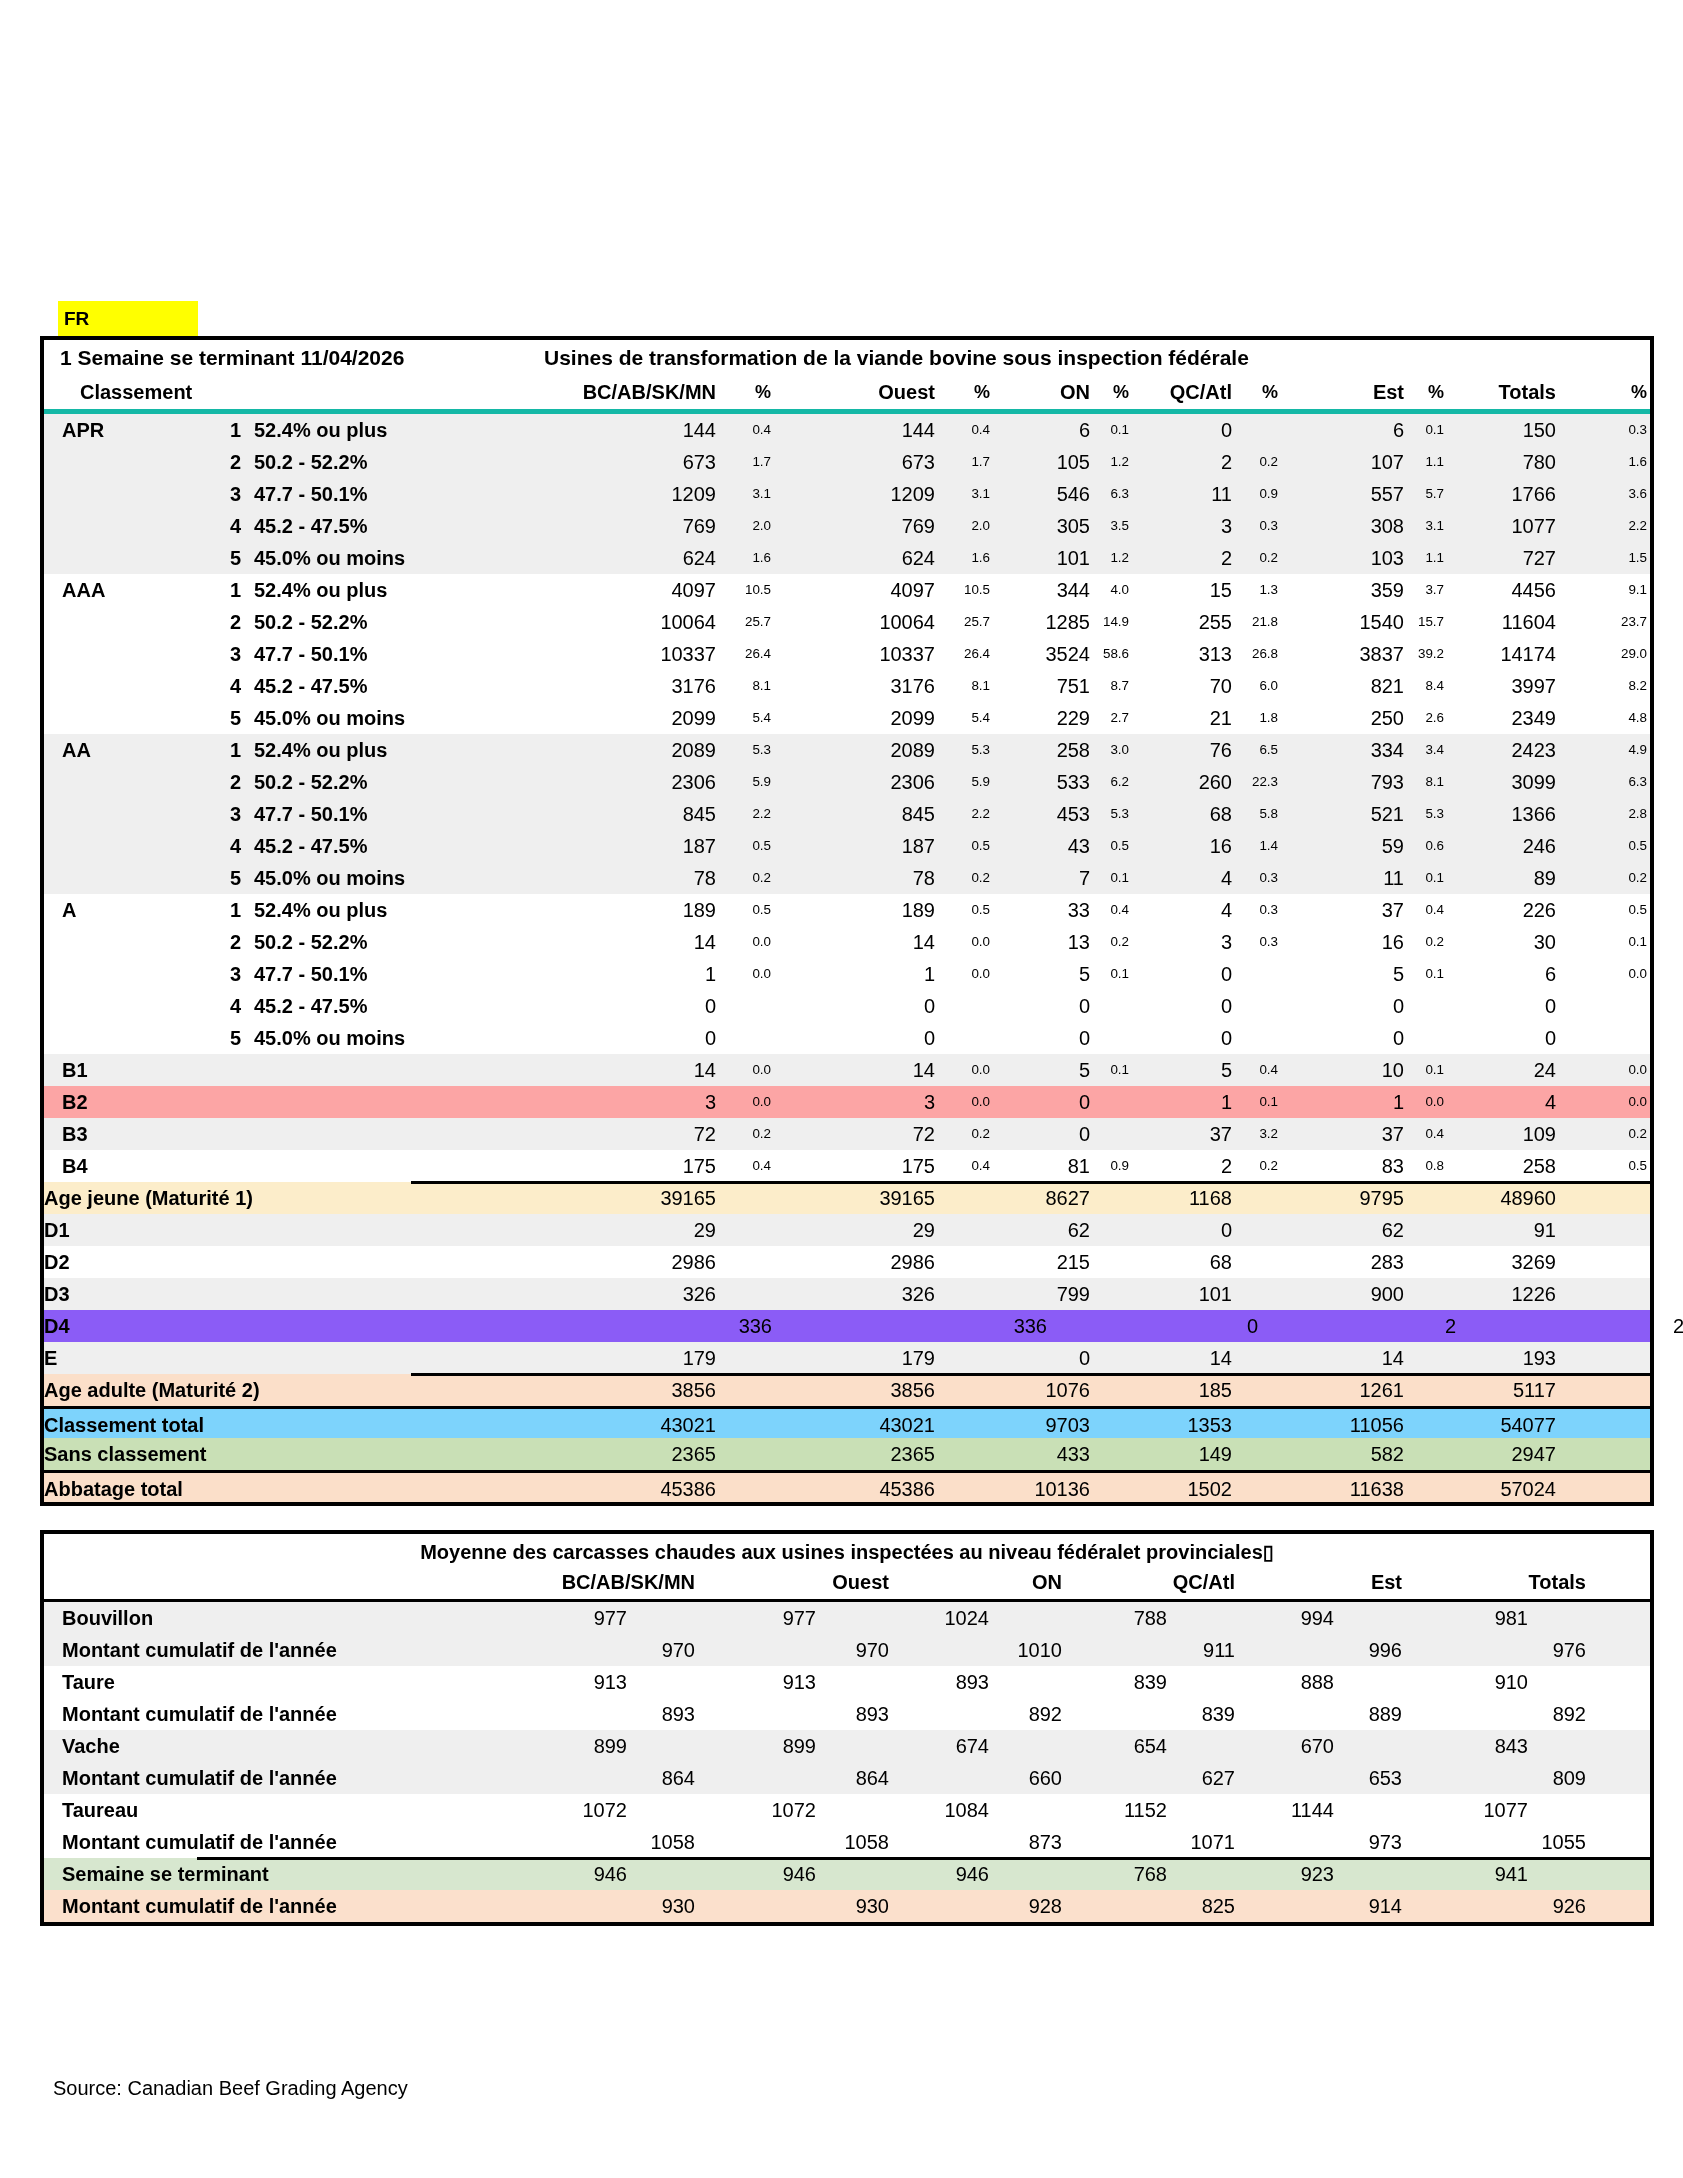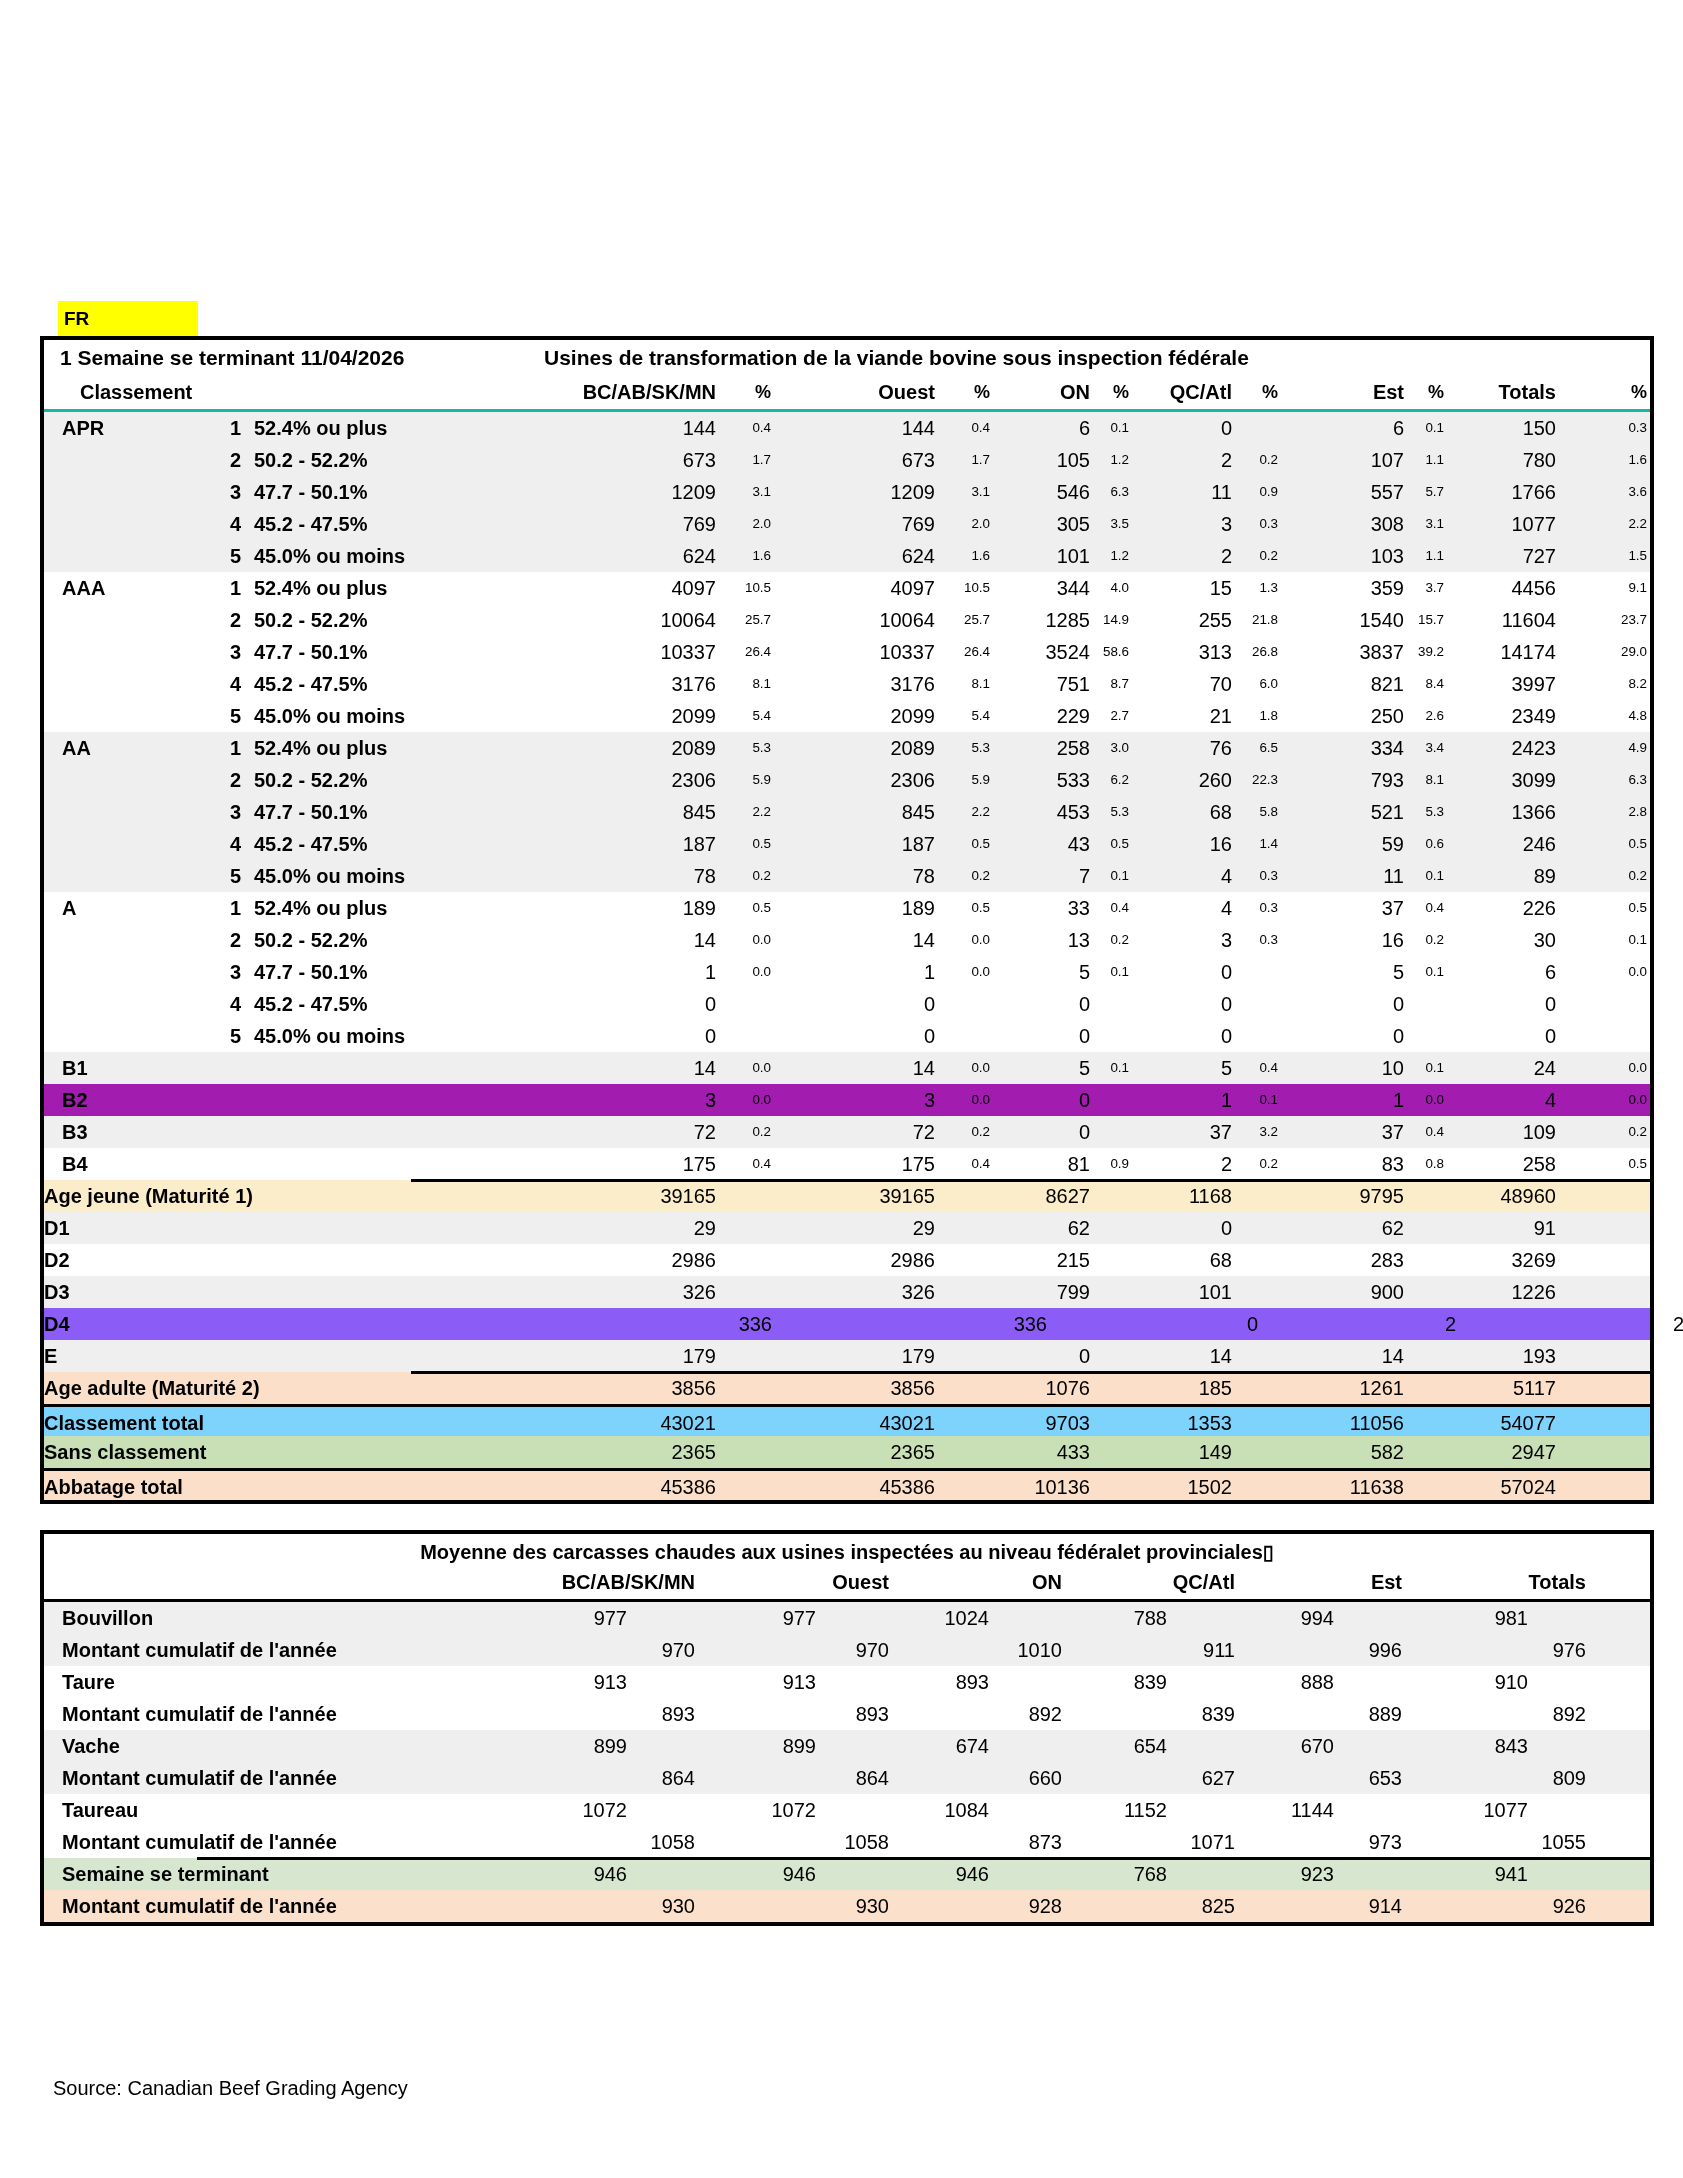--- a/index.html
+++ b/index.html
@@ -11,21 +11,21 @@
 
   
   .table1{position:absolute;left:40px;top:336px;width:1614px;border:4px solid #000;
           box-sizing:border-box;background:#fff;}
   .t1-titlerow{position:relative;height:36px;line-height:36px;}
   .t1-week{position:absolute;left:16px;font-size:21px;font-weight:700;}
   .t1-title{position:absolute;left:500px;font-size:21px;font-weight:700;}
 
   .t1-grid{display:grid;
     grid-template-columns:114px 267px 297px 52px 167px 52px 103px 36px 106px 43px 129px 37px 115px 88px;}
-  .t1-header{height:33px;line-height:33px;border-bottom:3px solid #14b8a6;}
+  .t1-header{height:33px;line-height:33px;border-bottom:5px solid #14b8a6;}
   .t1-header .c{font-weight:700;}
 
   .t1-row{height:32px;line-height:32px;box-sizing:border-box;position:relative;}
 
   .c{overflow:hidden;white-space:nowrap;}
   .c.g{font-weight:700;font-size:20px;padding-left:18px;}
   .c.sl{font-weight:700;font-size:20px;padding-left:69px;}
   .c.sl .ln{display:inline-block;width:14px;text-align:right;}
   .c.sl .lt{margin-left:13px;}
   .c.val{text-align:right;padding-right:6px;font-size:20px;}
@@ -410,21 +410,21 @@
           <div class="c pct">0.0</div>
           <div class="c val">5</div>
           <div class="c pct">0.1</div>
           <div class="c val">5</div>
           <div class="c pct">0.4</div>
           <div class="c val">10</div>
           <div class="c pct">0.1</div>
           <div class="c val">24</div>
           <div class="c pct">0.0</div>
         </div>
-        <div class="t1-grid t1-row" style="background: #a21caf;">
+        <div class="t1-grid t1-row" style="background: #fca5a5;">
           <div class="c g">B2</div>
           <div class="c sl"></div>
           <div class="c val">3</div>
           <div class="c pct">0.0</div>
           <div class="c val">3</div>
           <div class="c pct">0.0</div>
           <div class="c val">0</div>
           <div class="c pct"></div>
           <div class="c val">1</div>
           <div class="c pct">0.1</div>

